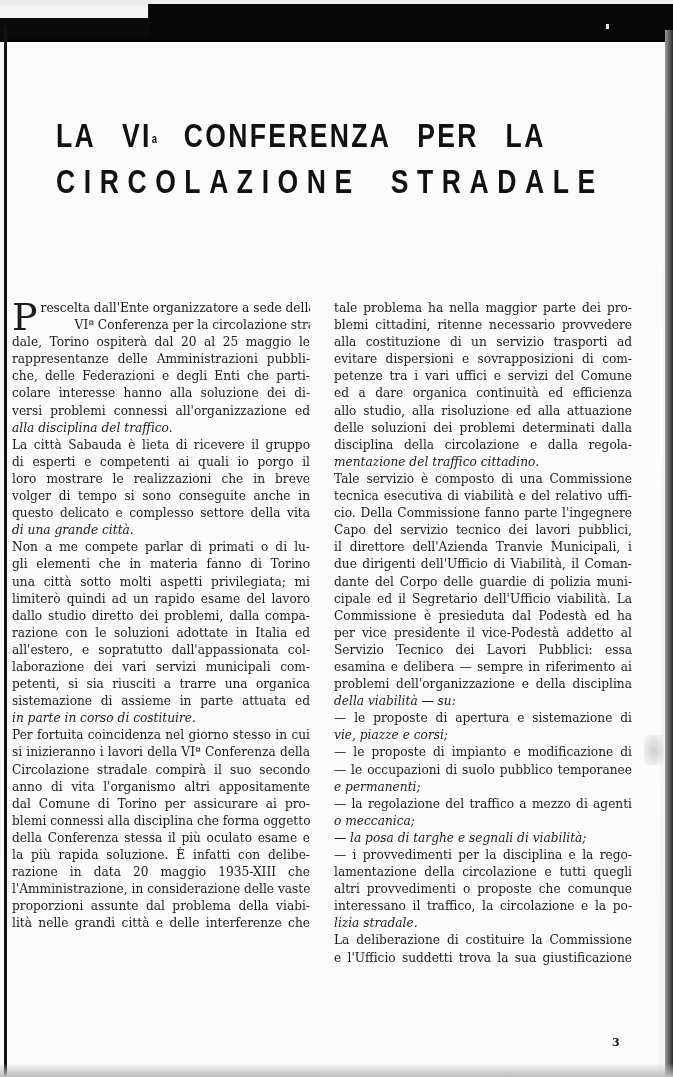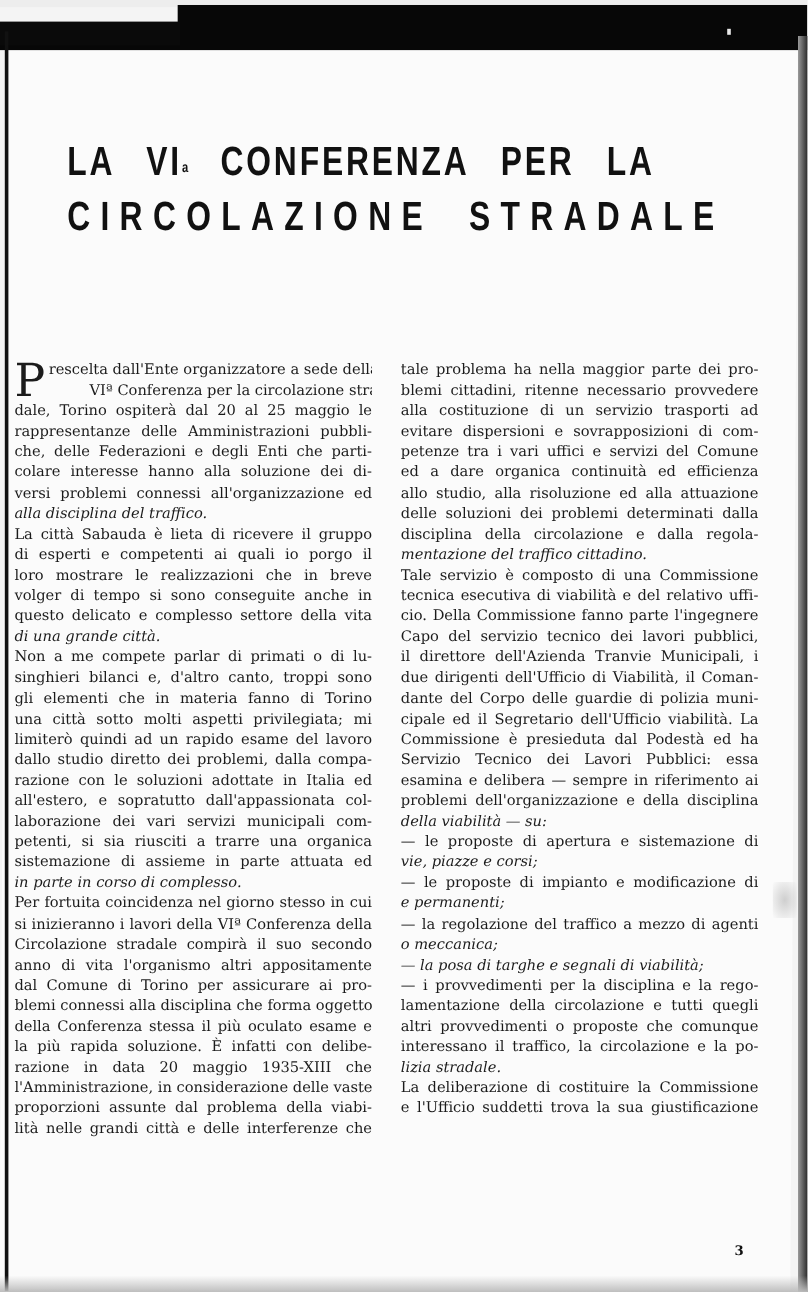--- a/index.html
+++ b/index.html
@@ -88,31 +88,30 @@
     <span class="line">colare interesse hanno alla soluzione dei di-</span>
     <span class="line">versi problemi connessi all'organizzazione ed</span>
     <span class="line last">alla disciplina del traffico.</span>
     <span class="line">La città Sabauda è lieta di ricevere il gruppo</span>
     <span class="line">di esperti e competenti ai quali io porgo il</span>
     <span class="line">loro mostrare le realizzazioni che in breve</span>
     <span class="line">volger di tempo si sono conseguite anche in</span>
     <span class="line">questo delicato e complesso settore della vita</span>
     <span class="line last">di una grande città.</span>
     <span class="line">Non a me compete parlar di primati o di lu-</span>
-    <span class="line">singhieri bilanci e, d'altro canto, troppi sono</span>
     <span class="line">gli elementi che in materia fanno di Torino</span>
     <span class="line">una città sotto molti aspetti privilegiata; mi</span>
     <span class="line">limiterò quindi ad un rapido esame del lavoro</span>
     <span class="line">dallo studio diretto dei problemi, dalla compa-</span>
     <span class="line">razione con le soluzioni adottate in Italia ed</span>
     <span class="line">all'estero, e sopratutto dall'appassionata col-</span>
     <span class="line">laborazione dei vari servizi municipali com-</span>
     <span class="line">petenti, si sia riusciti a trarre una organica</span>
     <span class="line">sistemazione di assieme in parte attuata ed</span>
-    <span class="line last">in parte in corso di complesso.</span>
+    <span class="line last">in parte in corso di costituire.</span>
     <span class="line">Per fortuita coincidenza nel giorno stesso in cui</span>
     <span class="line">si inizieranno i lavori della VIª Conferenza della</span>
     <span class="line">Circolazione stradale compirà il suo secondo</span>
     <span class="line">anno di vita l'organismo altri appositamente</span>
     <span class="line">dal Comune di Torino per assicurare ai pro-</span>
     <span class="line">blemi connessi alla disciplina che forma oggetto</span>
     <span class="line">della Conferenza stessa il più oculato esame e</span>
     <span class="line">la più rapida soluzione. È infatti con delibe-</span>
     <span class="line">razione in data 20 maggio 1935-XIII che</span>
     <span class="line">l'Amministrazione, in considerazione delle vaste</span>
@@ -132,27 +131,29 @@
     <span class="line last">mentazione del traffico cittadino.</span>
     <span class="line">Tale servizio è composto di una Commissione</span>
     <span class="line">tecnica esecutiva di viabilità e del relativo uffi-</span>
     <span class="line">cio. Della Commissione fanno parte l'ingegnere</span>
     <span class="line">Capo del servizio tecnico dei lavori pubblici,</span>
     <span class="line">il direttore dell'Azienda Tranvie Municipali, i</span>
     <span class="line">due dirigenti dell'Ufficio di Viabilità, il Coman-</span>
     <span class="line">dante del Corpo delle guardie di polizia muni-</span>
     <span class="line">cipale ed il Segretario dell'Ufficio viabilità. La</span>
     <span class="line">Commissione è presieduta dal Podestà ed ha</span>
+    <span class="line">per vice presidente il vice-Podestà addetto al</span>
     <span class="line">Servizio Tecnico dei Lavori Pubblici: essa</span>
     <span class="line">esamina e delibera — sempre in riferimento ai</span>
     <span class="line">problemi dell'organizzazione e della disciplina</span>
     <span class="line last">della viabilità — su:</span>
     <span class="line">— le proposte di apertura e sistemazione di</span>
     <span class="line last">vie, piazze e corsi;</span>
     <span class="line">— le proposte di impianto e modificazione di</span>
+    <span class="line">— le occupazioni di suolo pubblico temporanee</span>
     <span class="line last">e permanenti;</span>
     <span class="line">— la regolazione del traffico a mezzo di agenti</span>
     <span class="line last">o meccanica;</span>
     <span class="line last">— la posa di targhe e segnali di viabilità;</span>
     <span class="line">— i provvedimenti per la disciplina e la rego-</span>
     <span class="line">lamentazione della circolazione e tutti quegli</span>
     <span class="line">altri provvedimenti o proposte che comunque</span>
     <span class="line">interessano il traffico, la circolazione e la po-</span>
     <span class="line last">lizia stradale.</span>
     <span class="line">La deliberazione di costituire la Commissione</span>

